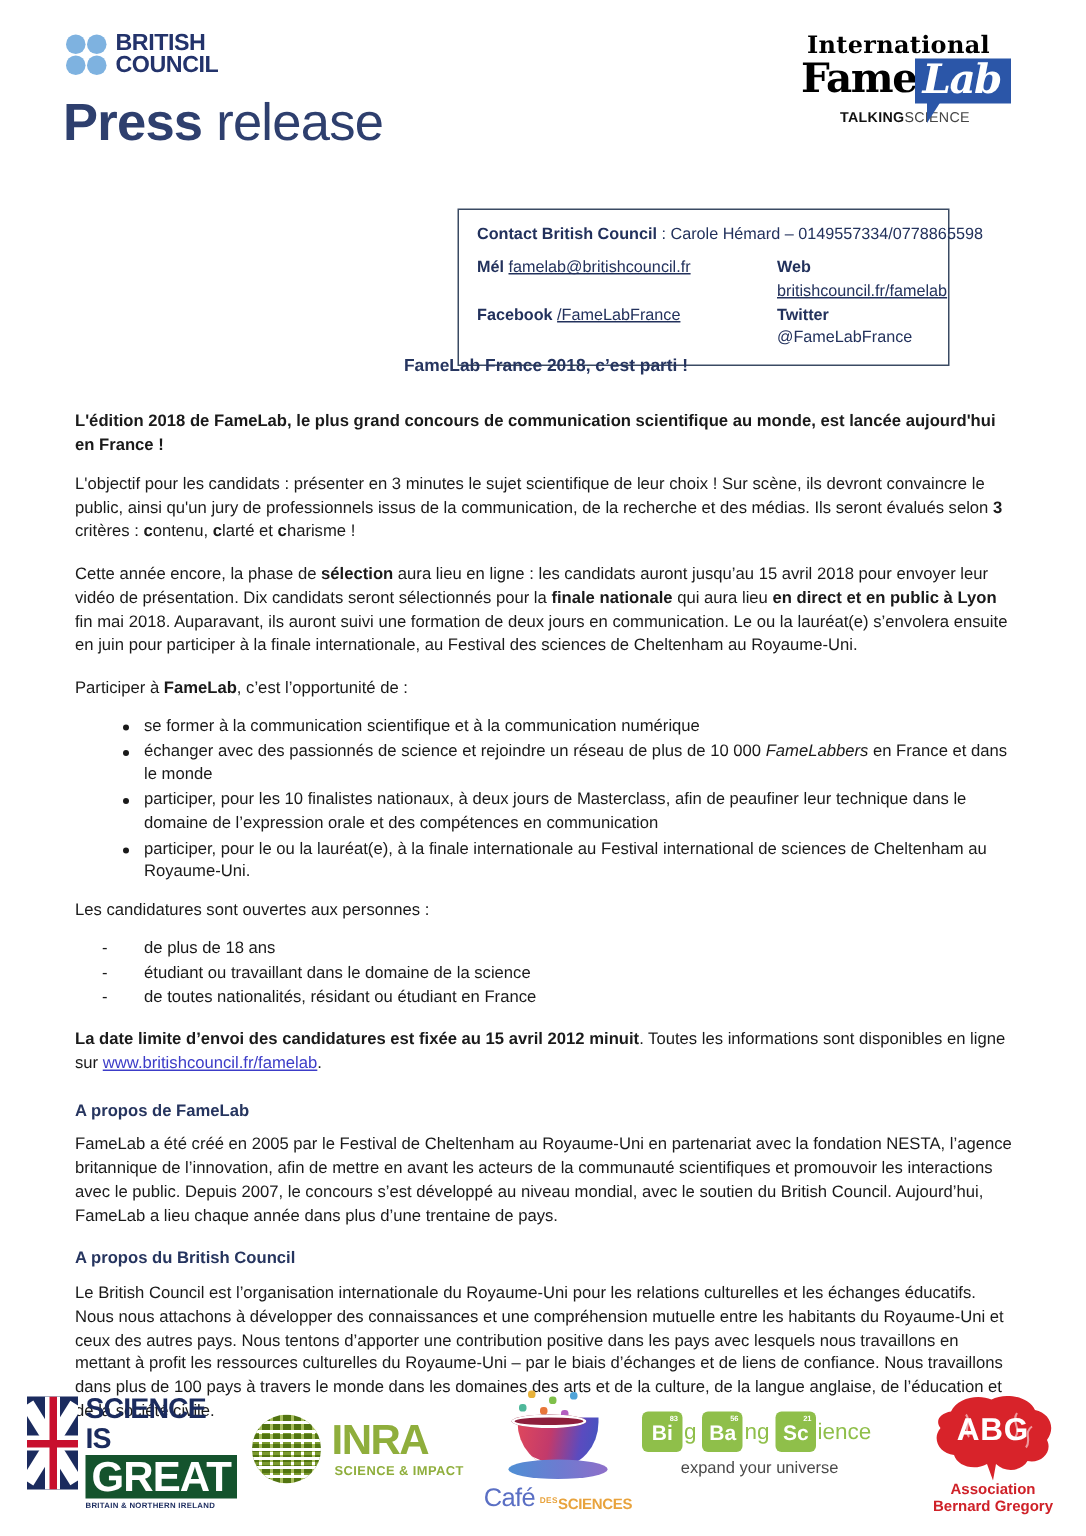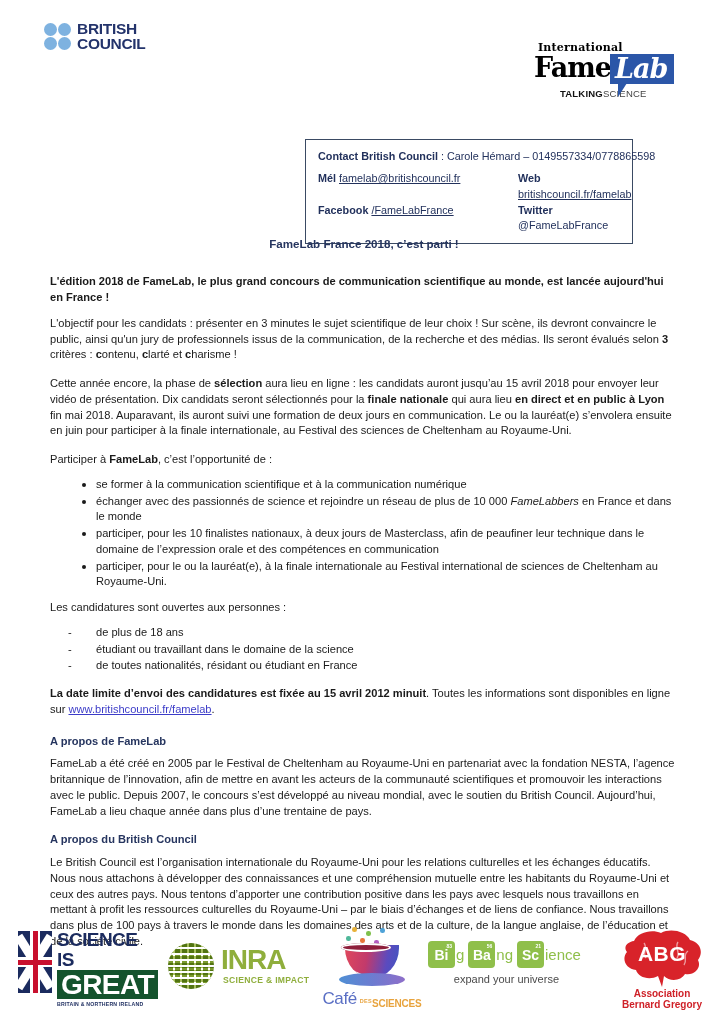--- a/index.html
+++ b/index.html
@@ -71,27 +71,26 @@
   
   .fl-logo {
     position: absolute;
     right: 14px;
     top: 22px;
     width: 152px;
   }
   .fl-intl {
     font-family: "DejaVu Serif", serif;
     font-weight: bold;
-    font-size: 11px;
+    font-size: 16px;
     letter-spacing: 0.2px;
     color: #000;
     text-align: left;
     margin-left: 14px;
     line-height: 1;
-    margin-top: 20px;
   }
   .fl-main {
     position: relative;
     display: flex;
     align-items: flex-start;
     margin-top: 1px;
   }
   .fl-fame {
     font-family: "DejaVu Serif", serif;
     font-weight: bold;
@@ -433,20 +432,23 @@
           <div class="bc-dot"></div>
         <div class="bc-dot"></div>
           <div class="bc-dot"></div>
       </div>
       <div class="bc-words">
         <span>BRITISH</span>
         <span>COUNCIL</span>
       </div>
     </div>
 
+    <div class="press-release">
+      <b>Press</b><span> release</span>
+    </div>
 
     <div class="fl-logo">
       <div class="fl-intl">International</div>
       <div class="fl-main">
         <span class="fl-fame">Fame</span>
         <span class="fl-bubble">
           <span class="fl-bubble-text">Lab</span>
           <span class="fl-tail"></span>
         </span>
       </div>

